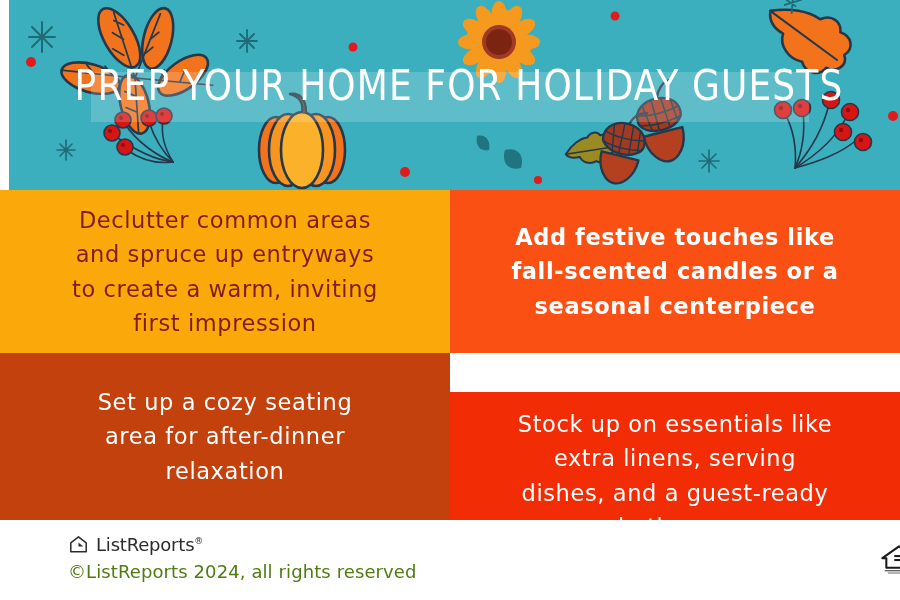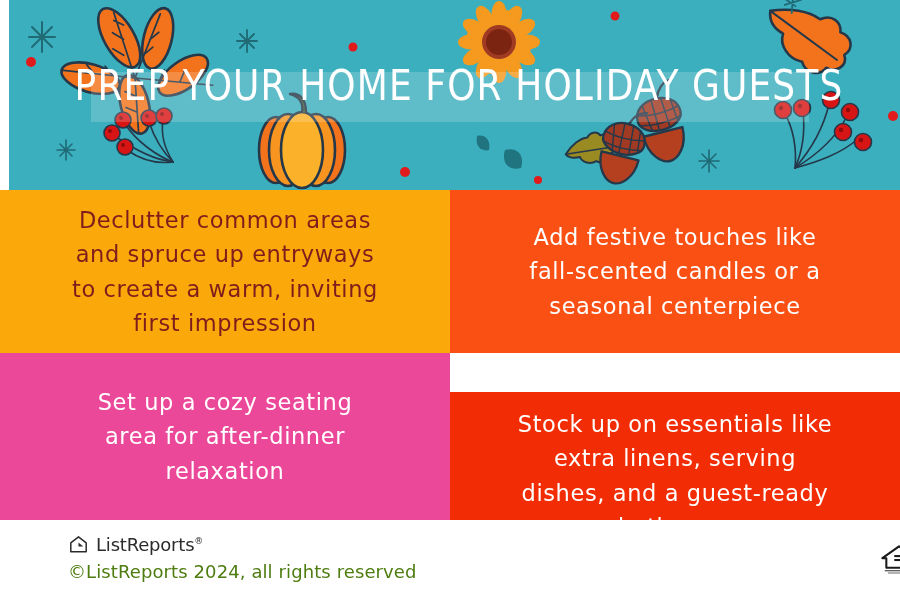--- a/index.html
+++ b/index.html
@@ -305,26 +305,26 @@
   <div class="grid">
 
     <div class="cell cell-1" style="background: rgb(250, 168, 10);">
       <div class="cell-text" style="color: #7f1d1d;">Declutter common areas
 and spruce up entryways
 to create a warm, inviting
 first impression</div>
     </div>
 
     <div class="cell cell-2" style="background: rgb(250, 80, 20);">
-      <div class="cell-text" style="color: rgb(255, 255, 255);">Add festive touches like
+      <div class="cell-text" style="color: rgb(255, 255, 255); font-weight: bold;">Add festive touches like
 fall-scented candles or a
 seasonal centerpiece</div>
     </div>
 
-    <div class="cell cell-3" style="background: #ec4899; justify-content: center;">
+    <div class="cell cell-3" style="background: #c2410c; justify-content: center;">
       <div class="cell-text" style="color: rgb(255, 255, 255);">Set up a cozy seating
 area for after-dinner
 relaxation</div>
     </div>
 
     <div class="cell cell-4" style="background: rgb(242, 45, 5); margin-top: 39px;">
       <div class="cell-text" style="color: rgb(255, 255, 255);">Stock up on essentials like
 extra linens, serving
 dishes, and a guest-ready
 bathroom</div>

